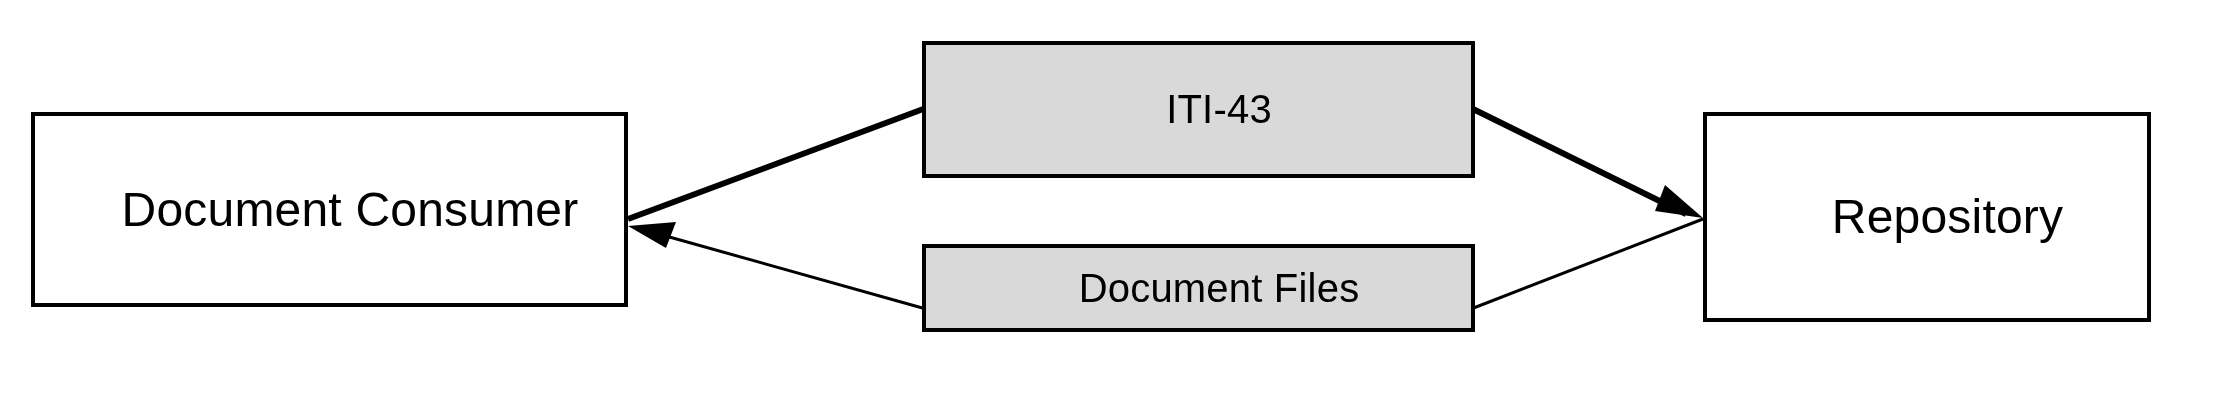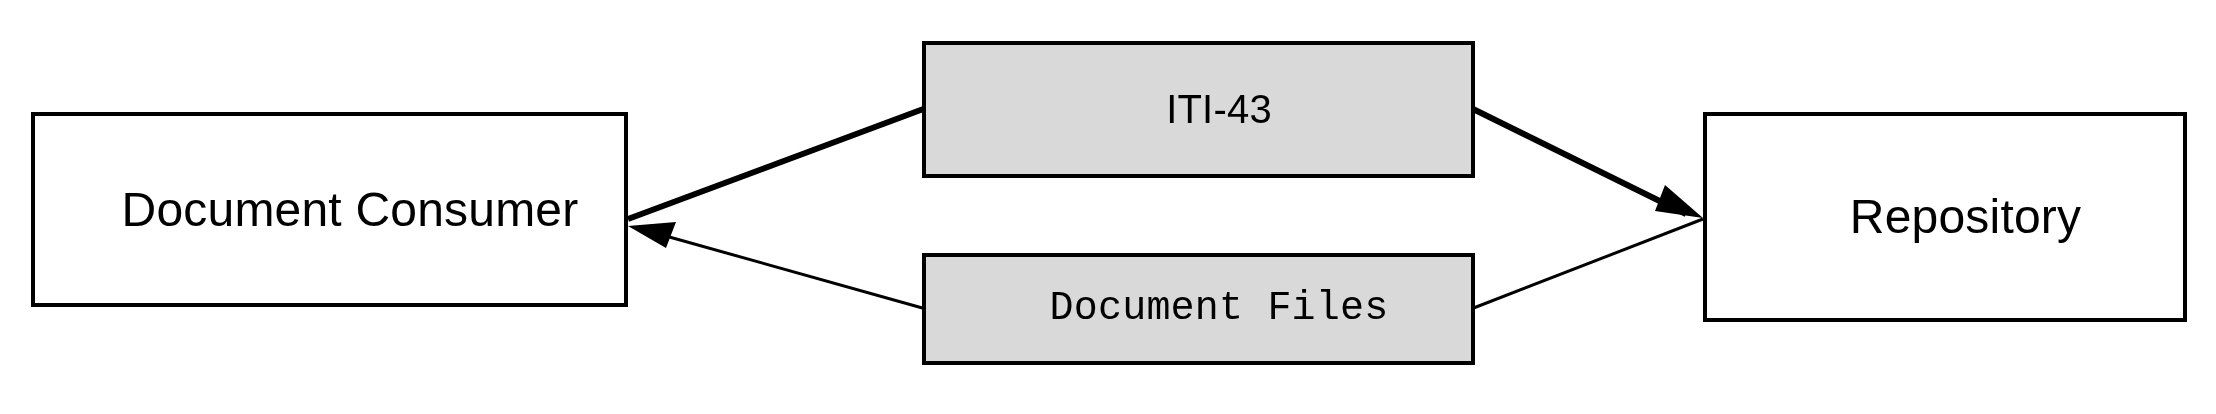--- a/index.html
+++ b/index.html
@@ -46,23 +46,23 @@
     letter-spacing: 0.2px;
   }
   .message {
     background: #d9d9d9;
     font-size: 40px;
     letter-spacing: 0.2px;
   }
   .node-line { display: block; }
 
   #doc-consumer { left: 31px;   top: 112px; width: 597px; height: 195px; text-align: right; }
-  #repository   { left: 1703px; top: 112px; width: 484px; height: 210px; }
+  #repository   { left: 1703px; top: 112px; width: 448px; height: 210px; }
   #iti43        { left: 922px;  top: 41px;  width: 553px; height: 137px; }
-  #doc-files    { left: 922px;  top: 253px; width: 553px; height: 112px; font-family: Liberation Mono, monospace; }
+  #doc-files    { left: 922px;  top: 244px; width: 553px; height: 88px; }
 </style>
 </head>
 <body>
 
 <div id="canvas">
 
   <svg id="wires" viewBox="0 0 2216 414" width="2216" height="414" xmlns="http://www.w3.org/2000/svg">
 
     <g>
       <line x1="628" y1="219" x2="926" y2="108" stroke="#000000" stroke-width="6" stroke-linecap="butt"></line>

